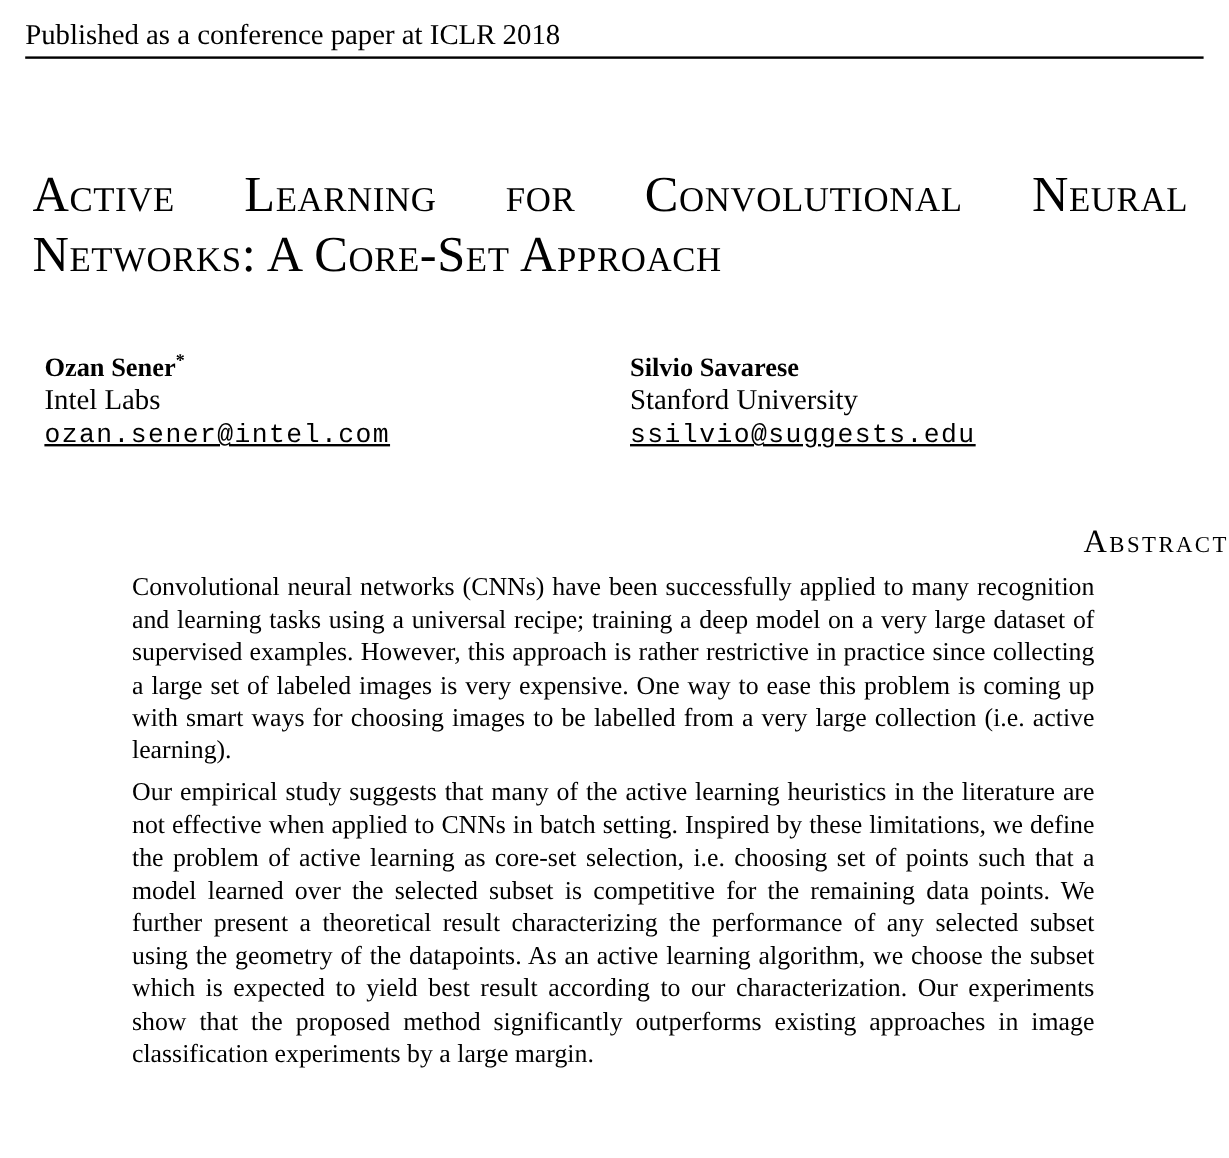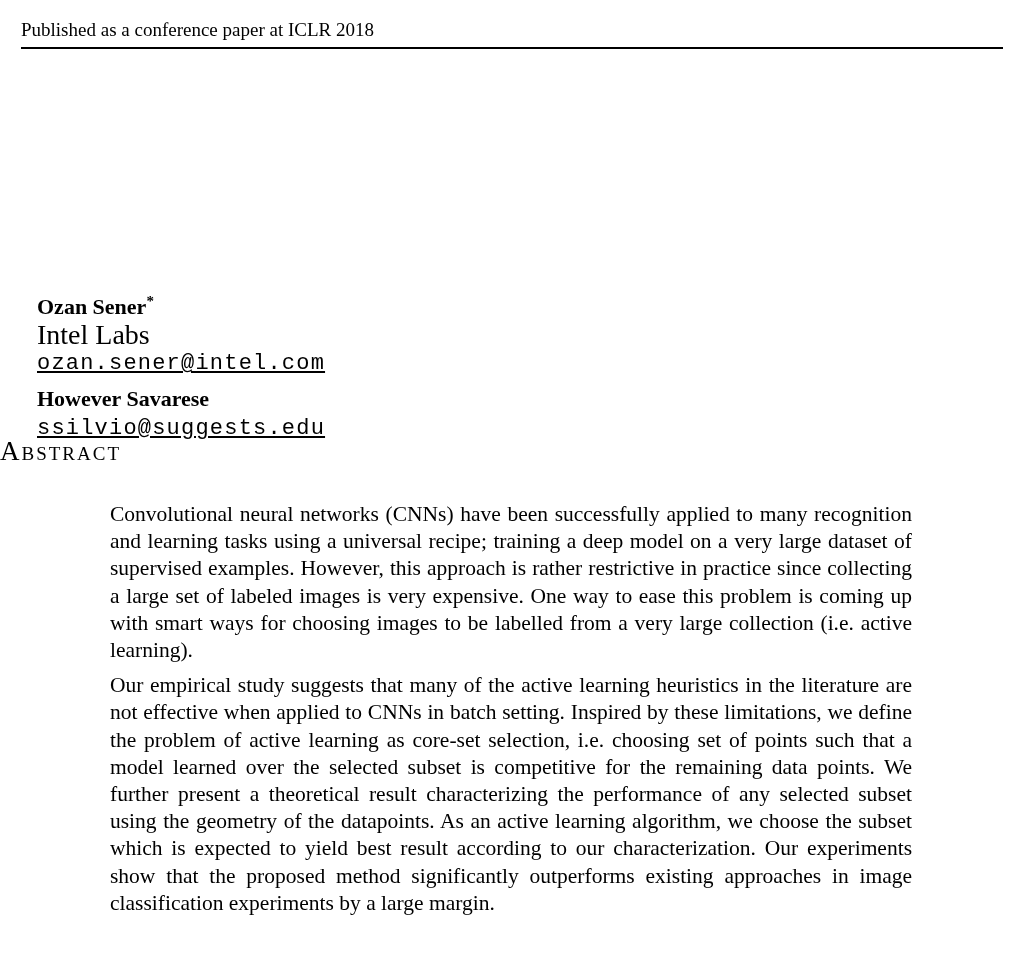--- a/index.html
+++ b/index.html
@@ -14,21 +14,21 @@
   }
   .page {
     position: absolute;
     inset: 0;
     background: #ffffff;
   }
   .published {
     position: absolute;
     left: 21px;
     top: 17px;
-    font-size: 19px;
+    font-size: 24px;
     line-height: 26px;
     white-space: nowrap;
   }
   .header-rule {
     position: absolute;
     left: 21px;
     top: 47px;
     width: 982px;
     height: 0;
     border: none;
@@ -51,85 +51,90 @@
     text-align-last: justify;
   }
   .title-line2 {
     text-align: left;
   }
   .authors {
     position: absolute;
     left: 37px;
     top: 287px;
     display: flex;
-    flex-direction: column;
+    flex-direction: row;
     justify-content: flex-end;
   }
   .author-block { width: 488px; }
   .author-name {
     font-weight: bold;
     font-size: 22px;
     line-height: 28px;
   }
   .author-name sup { font-size: 15px; }
   .author-affiliation {
-    font-size: 28px;
+    font-size: 24px;
     line-height: 28px;
   }
   .author-email {
     font-family: "Liberation Mono", "DejaVu Sans Mono", monospace;
     font-size: 22px;
     line-height: 30px;
     letter-spacing: 1.2px;
     text-decoration: underline;
   }
   .abstract-heading {
     position: absolute;
     left: 0;
     top: 436px;
     width: 100%;
-    text-align: left;
+    text-align: right;
     font-variant: small-caps;
     font-size: 27px;
     letter-spacing: 2px;
     font-weight: 500;
   }
   .abstract-body {
     position: absolute;
     left: 110px;
-    top: 501px;
+    top: 476px;
     width: 802px;
     font-size: 21.5px;
     line-height: 27.2px;
     text-align: justify;
   }
   .abstract-body p { margin: 0; }
   .abstract-body p + p { margin-top: 8px; }
   .emph { }
 </style>
 </head>
 <body>
 
 <div class="page">
 
   <div class="published">Published as a conference paper at ICLR 2018</div>
 
   <hr class="header-rule">
 
+  <div class="paper-title">
+    <div class="title-line1">Active Learning for Convolutional Neural</div>
+    <div class="title-line2">Networks: A Core-Set Approach</div>
+  </div>
 
   <div class="authors">
 
     <div class="author-block">
       <div class="author-name"><span>Ozan Sener</span><sup>*</sup></div>
       <div class="author-affiliation">Intel Labs</div>
       <div class="author-email">ozan.sener@intel.com</div>
     </div>
 
     <div class="author-block">
-      <div class="author-name"><span>However Savarese</span><sup></sup></div>
+      <div class="author-name"><span>Silvio Savarese</span><sup></sup></div>
+      <div class="author-affiliation">Stanford University</div>
       <div class="author-email">ssilvio@suggests.edu</div>
     </div>
 
   </div>
 
   <div class="abstract-heading">Abstract</div>
 
   <div class="abstract-body">
     <p>Convolutional neural networks (CNNs) have been successfully applied to many recognition and learning tasks using a universal recipe; training a deep model on a very large dataset of supervised examples. However, this approach is rather restrictive in practice since collecting a large set of labeled images is very expensive. One way to ease this problem is coming up with smart ways for choosing images to be labelled from a very large collection (i.e. active learning).</p>
     <p><span>Our empirical study suggests that many of the active learning heuristics in the literature are not effective when applied to CNNs in batch setting. Inspired by these limitations, we define the problem of active learning as </span><span class="emph">core-set selection</span><span>, i.e. choosing set of points such that a model learned over the selected subset is competitive for the remaining data points. We further present a theoretical result characterizing the performance of any selected subset using the geometry of the datapoints. As an active learning algorithm, we choose the subset which is expected to yield best result according to our characterization. Our experiments show that the proposed method significantly outperforms existing approaches in image classification experiments by a large margin.</span></p>

